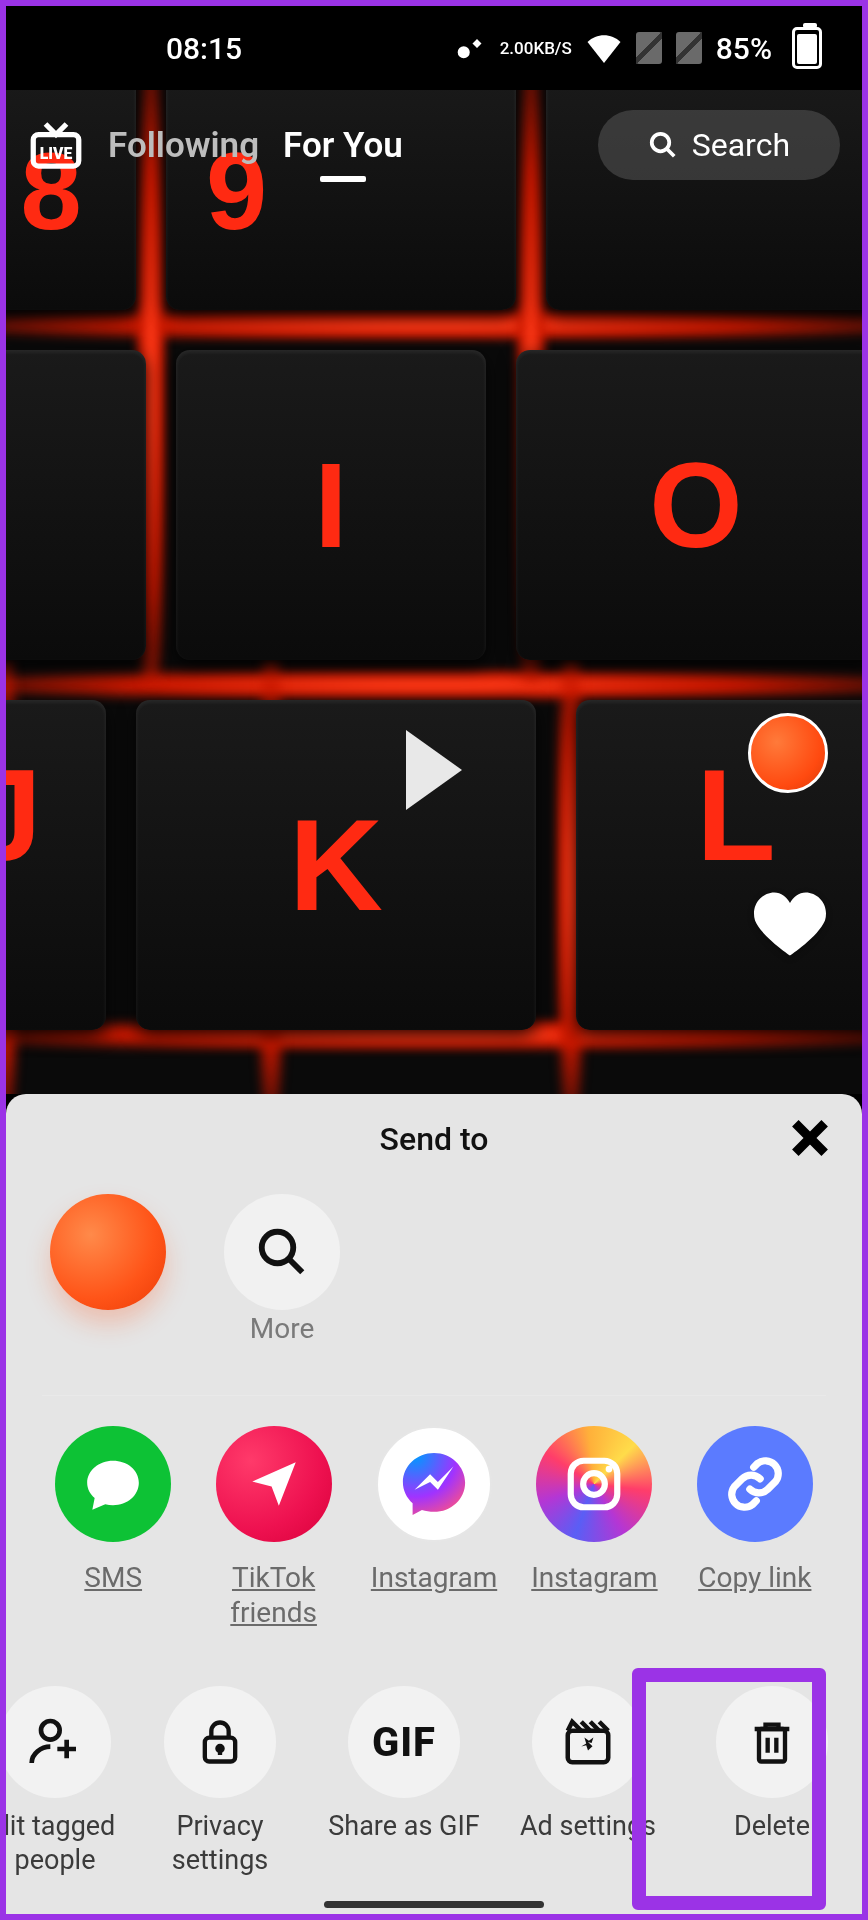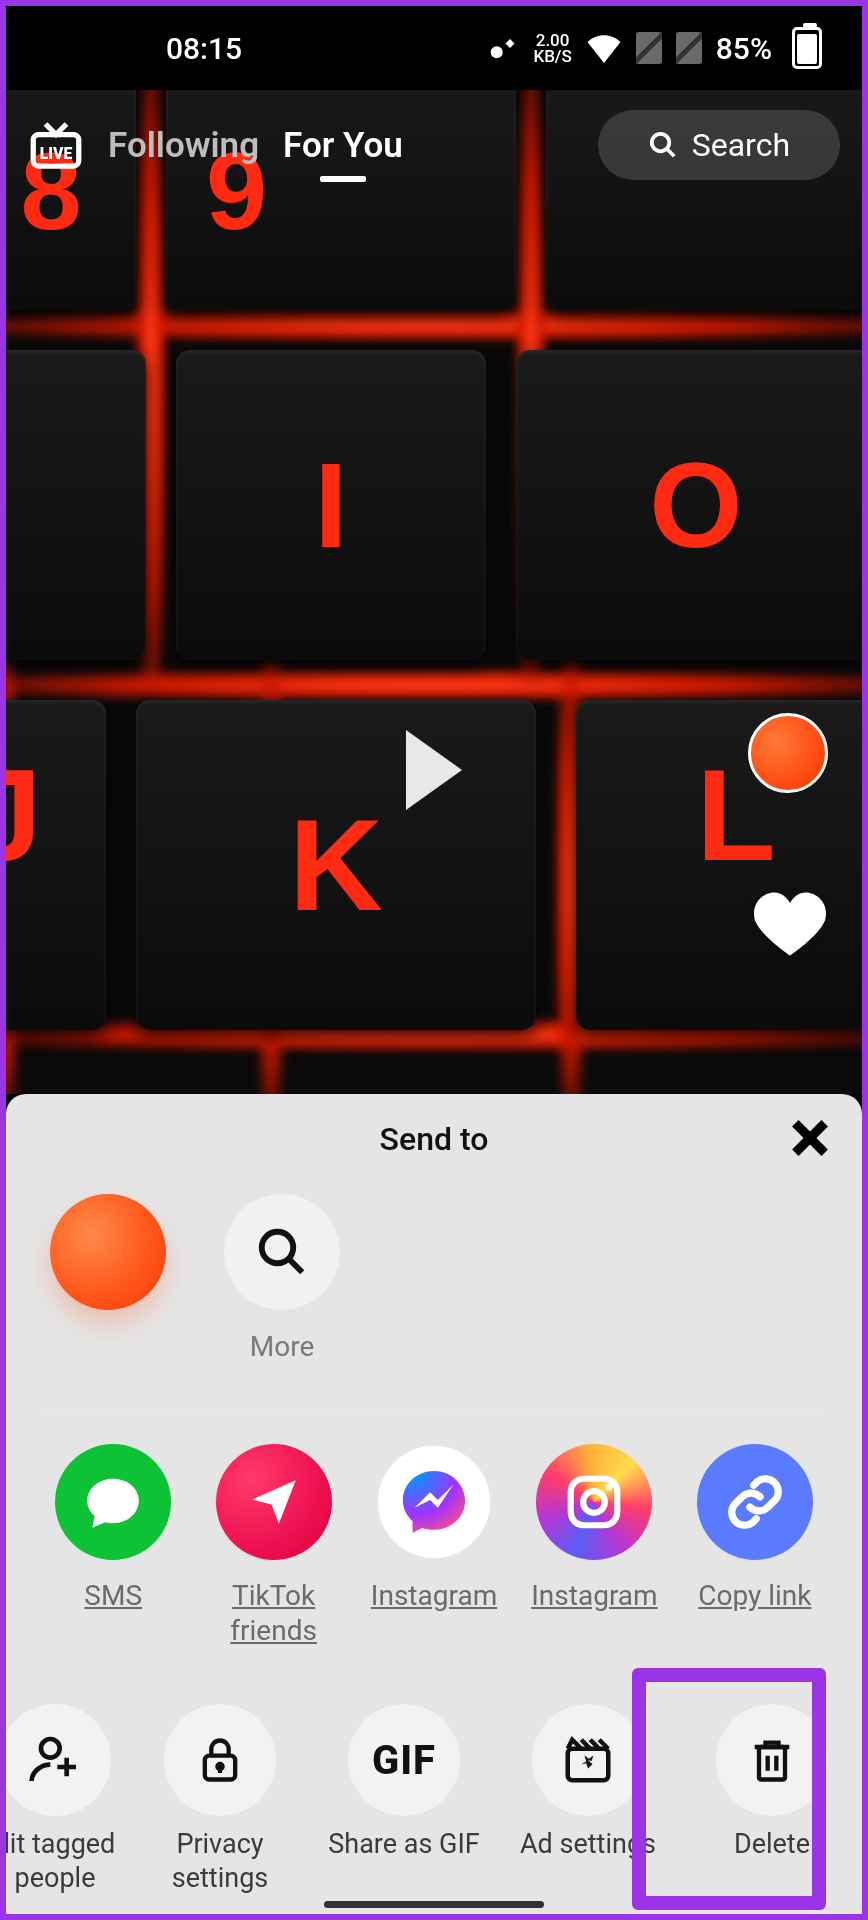--- a/index.html
+++ b/index.html
@@ -19,21 +19,21 @@
     display: flex;
     align-items: center;
     justify-content: space-between;
     padding: 0 40px;
     color: #ffffff;
     font-size: 30px;
     font-weight: 500;
   }
   .status-left { padding-left: 120px; }
   .status-right { display: flex; align-items: center; gap: 14px; }
-  .kbs { display:flex; flex-direction:column; line-height:0.95; font-size:17px; align-items:center; }
+  .kbs { display:flex; flex-direction:row; line-height:0.95; font-size:17px; align-items:center; }
   .sim-icon { width:26px; height:32px; background:#6a6a6a; border-radius:3px; position:relative; }
   .sim-icon::after { content:""; position:absolute; inset:0; background:linear-gradient(135deg, transparent 44%, #333 44%, #333 56%, transparent 56%); }
   .batt { display:inline-flex; align-items:center; }
   .batt-body { width:30px; height:42px; border:3px solid #fff; border-radius:5px; position:relative; margin-left:6px; }
   .batt-body::before { content:""; position:absolute; top:-7px; left:8px; width:14px; height:5px; background:#fff; border-radius:2px;}
   .batt-fill { position:absolute; bottom:2px; left:2px; right:2px; height:82%; background:#fff; border-radius:2px;}
 
   
   .video-area {
     position: relative;
@@ -91,21 +91,21 @@
   .sheet-header {
     display:flex; align-items:center; justify-content:center;
     height:90px; position:relative; font-size:32px; font-weight:500;
   }
   .close-x { position:absolute; right:30px; top:22px; cursor:pointer;}
   .close-x svg { width:44px; height:44px; stroke:#000; stroke-width:5; }
 
   .send-row {
     display:flex; gap:54px; padding:10px 42px 30px;
   }
-  .send-item { display:flex; flex-direction:column; align-items:center; gap:20px; width:120px;}
+  .send-item { display:flex; flex-direction:column; align-items:center; gap:2px; width:120px;}
   .avatar-orange {
     width:116px; height:116px; border-radius:50%;
     background:radial-gradient(circle at 35% 35%, #ff8a4a, #ff5418 60%, #ea3a06);
     box-shadow:0 14px 24px rgba(255,80,20,0.25);
   }
   .more-circle {
     width:116px; height:116px; border-radius:50%; background:#f1f1f1;
     display:flex; align-items:center; justify-content:center;
   }
   .send-item .lbl { color:#7a7a7a; font-size:28px; }

